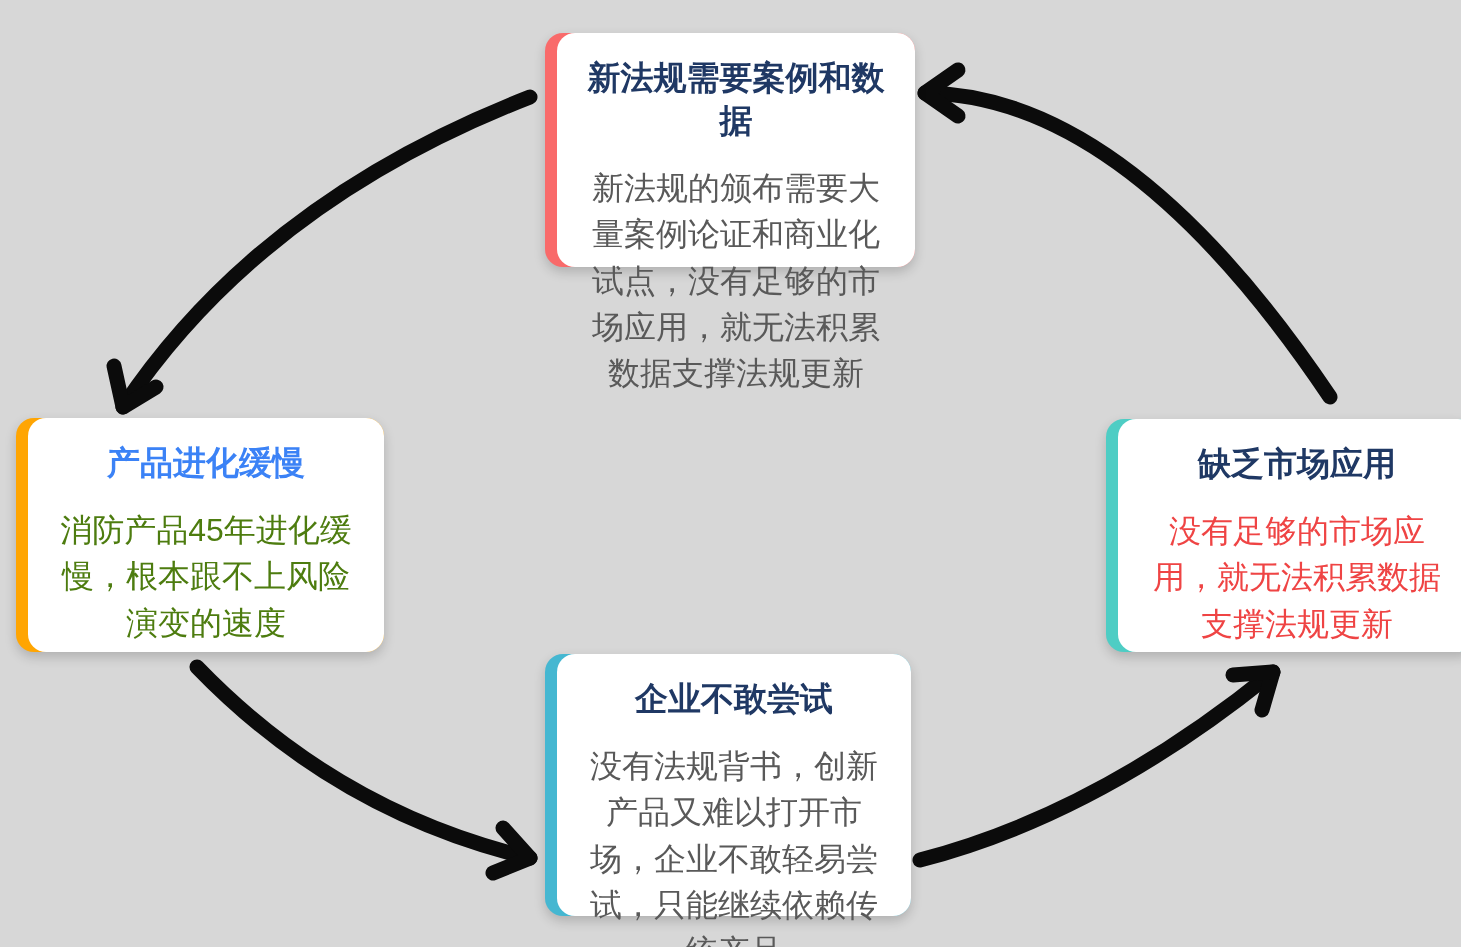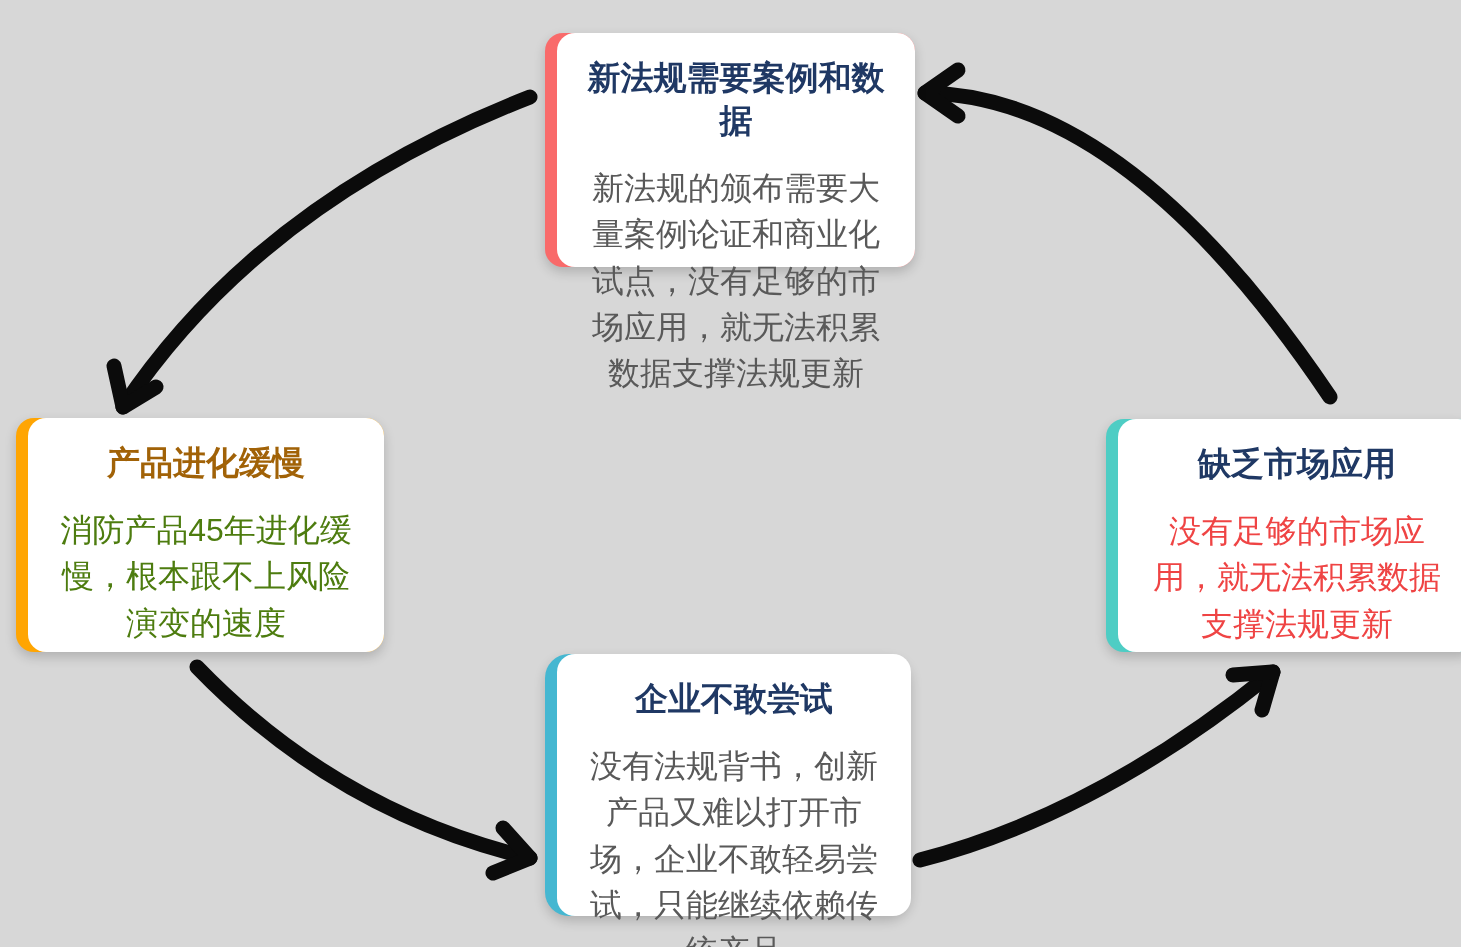--- a/index.html
+++ b/index.html
@@ -49,21 +49,21 @@
   .card-body {
     margin: 0;
     font-size: 32px;
     line-height: 1.45;
     color: #595959;
   }
   
   .card-top    { left: 545px; top: 33px;  width: 370px; height: 234px; }
   .card-left   { left: 16px;  top: 418px; width: 368px; height: 234px; }
   .card-right  { left: 1070px;top: 419px; width: 370px; height: 233px; }
-  .card-bottom { left: 545px; top: 654px; width: 366px; height: 262px; border-radius: 24px; }
+  .card-bottom { left: 545px; top: 654px; width: 366px; height: 262px; }
 </style>
 </head>
 <body>
 
 <div class="canvas" style="background: rgb(215, 215, 215);">
 
   <svg class="arrow-layer" viewBox="0 0 1461 947" fill="none" stroke="#0B0B0B" stroke-width="15" stroke-linecap="round" stroke-linejoin="round">
     <g>
       <path d="M 530 97 Q 260 202 123 407"></path>
       <path d="M 114 366 L 123 407 L 156 387"></path>
@@ -84,21 +84,21 @@
 
   <div class="card card-top" style="background: rgb(249, 106, 106);">
     <div class="card-inner">
       <h2 class="card-title" style="color: rgb(31, 56, 100);">新法规需要案例和数据</h2>
       <p class="card-body" style="color: rgb(89, 89, 89);">新法规的颁布需要大量案例论证和商业化试点，没有足够的市场应用，就无法积累数据支撑法规更新</p>
     </div>
   </div>
 
   <div class="card card-left" style="background: rgb(255, 165, 2);">
     <div class="card-inner">
-      <h2 class="card-title" style="color: #a16207;">产品进化缓慢</h2>
+      <h2 class="card-title" style="color: #3b82f6;">产品进化缓慢</h2>
       <p class="card-body" style="color: #4d7c0f;">消防产品45年进化缓慢，根本跟不上风险演变的速度</p>
     </div>
   </div>
 
   <div class="card card-right" style="background: rgb(78, 205, 196); margin-left: 36px;">
     <div class="card-inner">
       <h2 class="card-title" style="color: rgb(31, 56, 100);">缺乏市场应用</h2>
       <p class="card-body" style="color: #ef4444;">没有足够的市场应用，就无法积累数据支撑法规更新</p>
     </div>
   </div>

